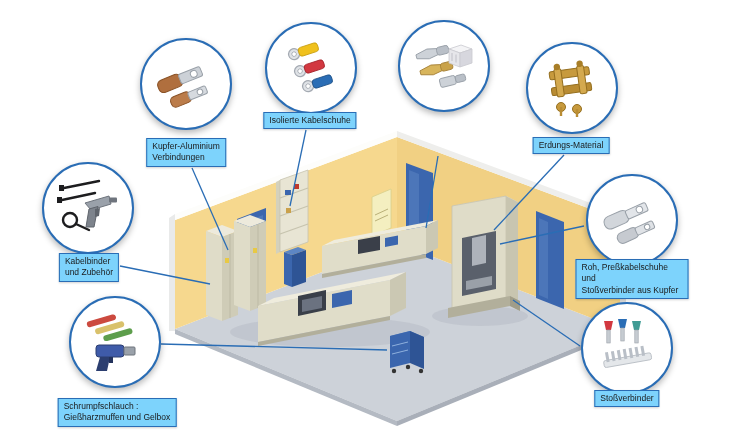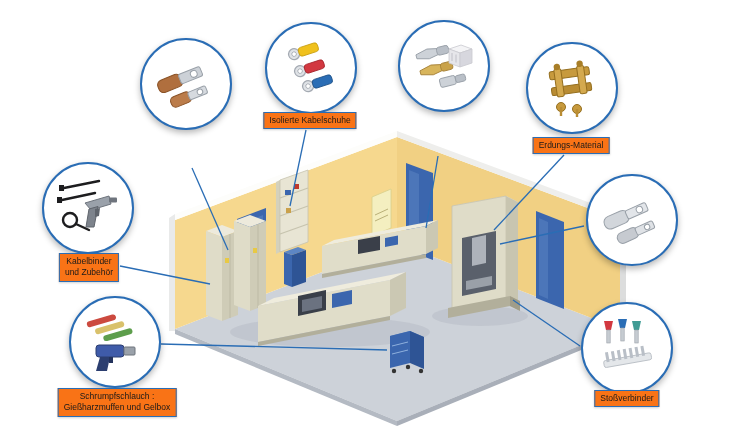--- a/index.html
+++ b/index.html
@@ -8,29 +8,29 @@
   .scene-svg { position:absolute; left:0; top:0; width:745px; height:431px; }
   .callout-circle {
     position:absolute; width:92px; height:92px; border-radius:50%;
     background:#ffffff; border:2px solid #2a6db5;
     box-shadow:0 3px 6px rgba(0,0,0,0.28);
     display:flex; align-items:center; justify-content:center;
   }
   .callout-circle svg.ci { width:66px; height:66px; }
   .callout-label {
     position:absolute; transform:translateX(-50%);
-    background:#f97316; border:1px solid #2a6db5;
-    color:#1a1a1a; font-size:8.5px; line-height:1.35; text-align:center;
+    background:#7dd3fc; border:1px solid #2a6db5;
+    color:#1a1a1a; font-size:8.5px; line-height:1.35; text-align:left;
     padding:2px 5px; white-space:pre-line;
     box-shadow:0 1px 2px rgba(0,0,0,0.18);
   }
   .c1{left:140px;top:38px} .c2{left:265px;top:22px} .c3{left:398px;top:20px} .c4{left:526px;top:42px}
   .c5{left:42px;top:162px} .c6{left:586px;top:174px} .c7{left:69px;top:296px} .c8{left:581px;top:302px}
   .l1{left:186px;top:138px} .l2{left:310px;top:112px} .l3{left:444px;top:117px} .l4{left:571px;top:137px}
-  .l5{left:89px;top:253px}  .l6{left:632px;top:259px} .l7{left:117px;top:388px} .l8{left:627px;top:390px}
+  .l5{left:89px;top:253px}  .l6{left:632px;top:259px} .l7{left:117px;top:398px} .l8{left:627px;top:390px}
 </style>
 </head>
 <body>
 
 <div class="stage">
 
   <svg class="scene-svg" viewBox="0 0 745 431">
     <g>
 
       <polygon points="175,329 397,243 620,329 397,421" fill="#cdd2d9"></polygon>
@@ -289,21 +289,25 @@
         <rect x="9" y="0" width="3" height="10" fill="#b9bfc7"></rect>
         <rect x="15" y="0" width="3" height="10" fill="#b9bfc7"></rect>
         <rect x="21" y="0" width="3" height="10" fill="#b9bfc7"></rect>
         <rect x="27" y="0" width="3" height="10" fill="#b9bfc7"></rect>
         <rect x="33" y="0" width="3" height="10" fill="#b9bfc7"></rect>
         <rect x="39" y="0" width="3" height="10" fill="#b9bfc7"></rect>
       </g>
     </svg>
   </div>
 
+  <div class="callout-label l1">Kupfer-Aluminium
+Verbindungen</div>
   <div class="callout-label l2">Isolierte Kabelschuhe</div>
   <div class="callout-label l5">Kabelbinder
 und Zubehör</div>
   <div class="callout-label l4">Erdungs-Material</div>
+  <div class="callout-label l6">Roh, Preßkabelschuhe und
+Stoßverbinder aus Kupfer</div>
   <div class="callout-label l7">Schrumpfschlauch :
 Gießharzmuffen und Gelbox</div>
   <div class="callout-label l8">Stoßverbinder</div>
 
 </div>
 
 </body></html>

